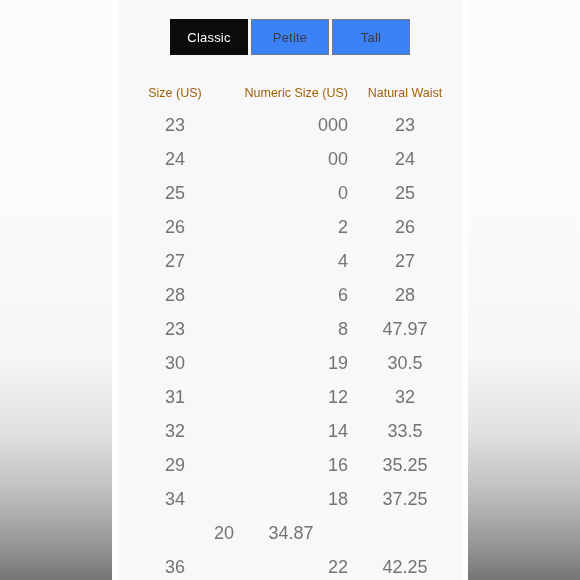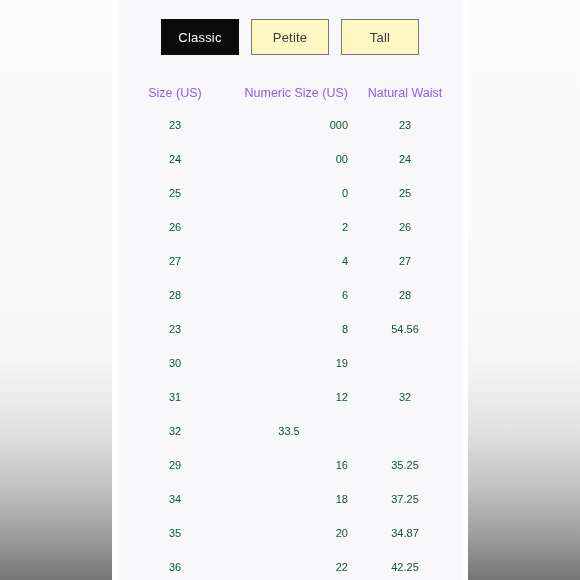--- a/index.html
+++ b/index.html
@@ -61,35 +61,35 @@
 
   
   .fit-tabs {
     position: absolute;
     top: 19px;
     left: 0;
     width: 344px;
     height: 44px;
     display: flex;
     justify-content: center;
-    gap: 12px;
+    gap: 3px;
   }
   .fit-tab {
     box-sizing: border-box;
     height: 36px;
     min-width: 78px;
     padding: 0 14px;
     display: flex;
     align-items: center;
     justify-content: center;
     font-size: 13px;
     letter-spacing: 0.2px;
     cursor: pointer;
     user-select: none;
-    background: #fef9c3;
+    background: #3b82f6;
     color: #3a3a42;
     border: 1px solid #77777d;
   }
   .fit-tab.active {
     background: #0b0b0b;
     color: #ffffff;
     border-color: #0b0b0b;
   }
 
   
@@ -101,28 +101,28 @@
   }
   .trow {
     display: flex;
     align-items: center;
     height: 34px;
   }
   .trow.header {
     height: 30px;
   }
   .tcell {
-    font-size: 11px;
-    color: #14532d;
+    font-size: 18px;
+    color: #737373;
     text-align: center;
     white-space: nowrap;
   }
   .trow.header .tcell {
     font-size: 12.5px;
-    color: #8b5cf6;
+    color: #a16207;
   }
   
   .col-1 { width: 114px; }
   .col-2 { width: 116px; text-align: right; }
   .col-3 { width: 114px; }
 </style>
 </head>
 <body>
 
 <div id="screen">
@@ -171,47 +171,48 @@
           <div class="tcell col-3">27</div>
         </div>
         <div class="trow">
           <div class="tcell col-1">28</div>
           <div class="tcell col-2">6</div>
           <div class="tcell col-3">28</div>
         </div>
         <div class="trow">
           <div class="tcell col-1">23</div>
           <div class="tcell col-2">8</div>
-          <div class="tcell col-3">54.56</div>
+          <div class="tcell col-3">47.97</div>
         </div>
         <div class="trow">
           <div class="tcell col-1">30</div>
           <div class="tcell col-2">19</div>
+          <div class="tcell col-3">30.5</div>
         </div>
         <div class="trow">
           <div class="tcell col-1">31</div>
           <div class="tcell col-2">12</div>
           <div class="tcell col-3">32</div>
         </div>
         <div class="trow">
           <div class="tcell col-1">32</div>
+          <div class="tcell col-2">14</div>
           <div class="tcell col-3">33.5</div>
         </div>
         <div class="trow">
           <div class="tcell col-1">29</div>
           <div class="tcell col-2">16</div>
           <div class="tcell col-3">35.25</div>
         </div>
         <div class="trow">
           <div class="tcell col-1">34</div>
           <div class="tcell col-2">18</div>
           <div class="tcell col-3">37.25</div>
         </div>
         <div class="trow">
-          <div class="tcell col-1">35</div>
           <div class="tcell col-2">20</div>
           <div class="tcell col-3">34.87</div>
         </div>
         <div class="trow">
           <div class="tcell col-1">36</div>
           <div class="tcell col-2">22</div>
           <div class="tcell col-3">42.25</div>
         </div>
       </div>
 

